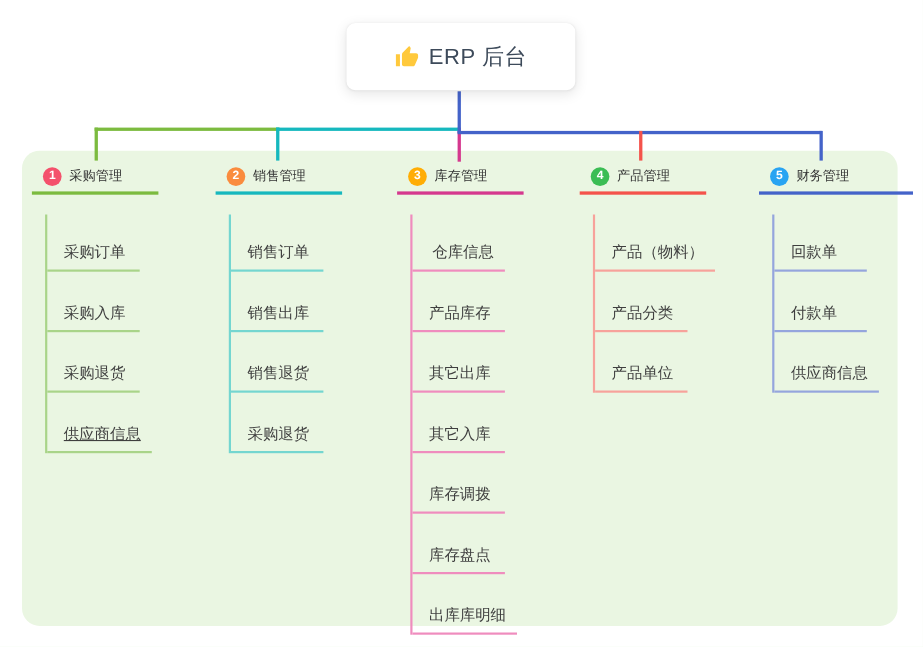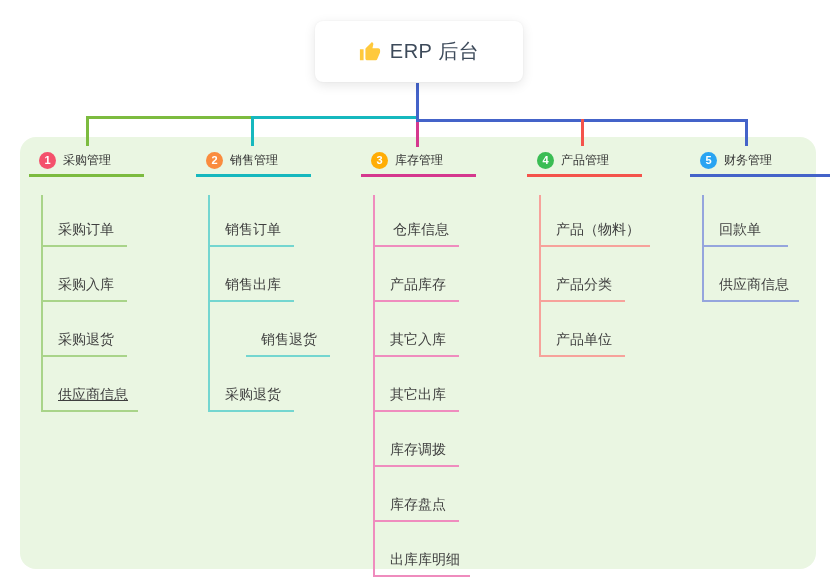--- a/index.html
+++ b/index.html
@@ -102,45 +102,45 @@
     <span class="branch-label">销售管理</span>
   </div>
   <div class="children" style="border-left-color: rgb(116, 214, 208);">
     <div class="child">
         <span class="child-label" style="border-bottom-color: rgb(116, 214, 208);">销售订单</span>
       </div>
     <div class="child">
         <span class="child-label" style="border-bottom-color: rgb(116, 214, 208);">销售出库</span>
       </div>
     <div class="child">
-        <span class="child-label" style="border-bottom-color: rgb(116, 214, 208); margin-left: 36px;">销售退货</span>
+        <span class="child-label" style="border-bottom-color: rgb(116, 214, 208);">销售退货</span>
       </div>
     <div class="child">
         <span class="child-label" style="border-bottom-color: rgb(116, 214, 208);">采购退货</span>
       </div>
   </div>
 </div>
 
 <div class="branch" style="left:361px">
   <div class="branch-header" style="border-bottom-color: rgb(213, 56, 142);">
     <span class="badge" style="background-color: rgb(255, 173, 5);">3</span>
     <span class="branch-label">库存管理</span>
   </div>
   <div class="children" style="border-left-color: rgb(239, 140, 190);">
     <div class="child">
         <span class="child-label" style="border-bottom-color: rgb(239, 140, 190); text-align: right;">仓库信息</span>
       </div>
     <div class="child">
         <span class="child-label" style="border-bottom-color: rgb(239, 140, 190);">产品库存</span>
       </div>
     <div class="child">
-        <span class="child-label" style="border-bottom-color: rgb(239, 140, 190);">其它入库</span>
+        <span class="child-label" style="border-bottom-color: rgb(239, 140, 190);">其它出库</span>
       </div>
     <div class="child">
-        <span class="child-label" style="border-bottom-color: rgb(239, 140, 190);">其它出库</span>
+        <span class="child-label" style="border-bottom-color: rgb(239, 140, 190);">其它入库</span>
       </div>
     <div class="child">
         <span class="child-label" style="border-bottom-color: rgb(239, 140, 190);">库存调拨</span>
       </div>
     <div class="child">
         <span class="child-label" style="border-bottom-color: rgb(239, 140, 190);">库存盘点</span>
       </div>
     <div class="child">
         <span class="child-label" style="border-bottom-color: rgb(239, 140, 190);">出库库明细</span>
       </div>
@@ -168,16 +168,19 @@
 <div class="branch" style="left:690px">
   <div class="branch-header wide" style="border-bottom-color: rgb(68, 99, 201);">
     <span class="badge" style="background-color: rgb(41, 164, 242);">5</span>
     <span class="branch-label">财务管理</span>
   </div>
   <div class="children" style="border-left-color: rgb(149, 165, 221);">
     <div class="child">
         <span class="child-label" style="border-bottom-color: rgb(149, 165, 221);">回款单</span>
       </div>
     <div class="child">
+        <span class="child-label" style="border-bottom-color: rgb(149, 165, 221);">付款单</span>
+      </div>
+    <div class="child">
         <span class="child-label" style="border-bottom-color: rgb(149, 165, 221);">供应商信息</span>
       </div>
   </div>
 </div>
 
 </body></html>

